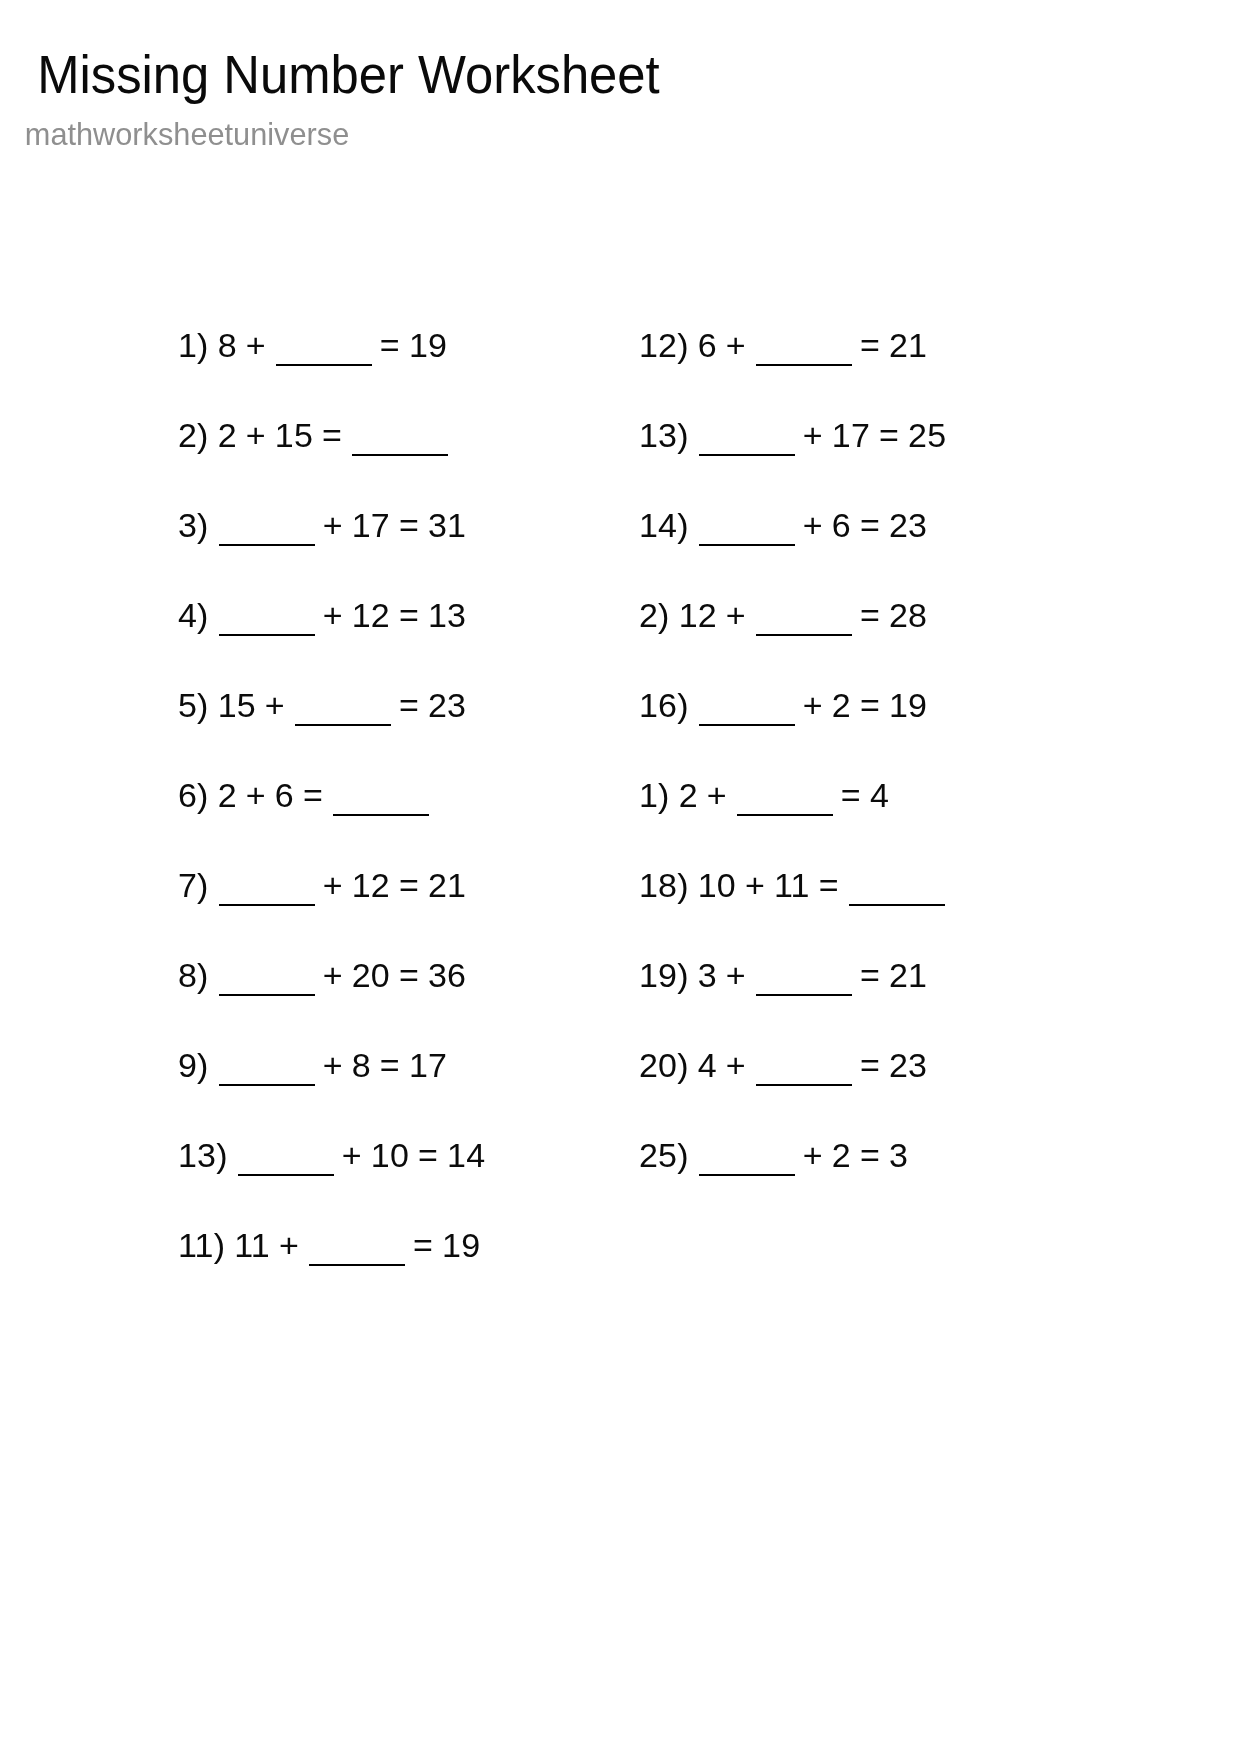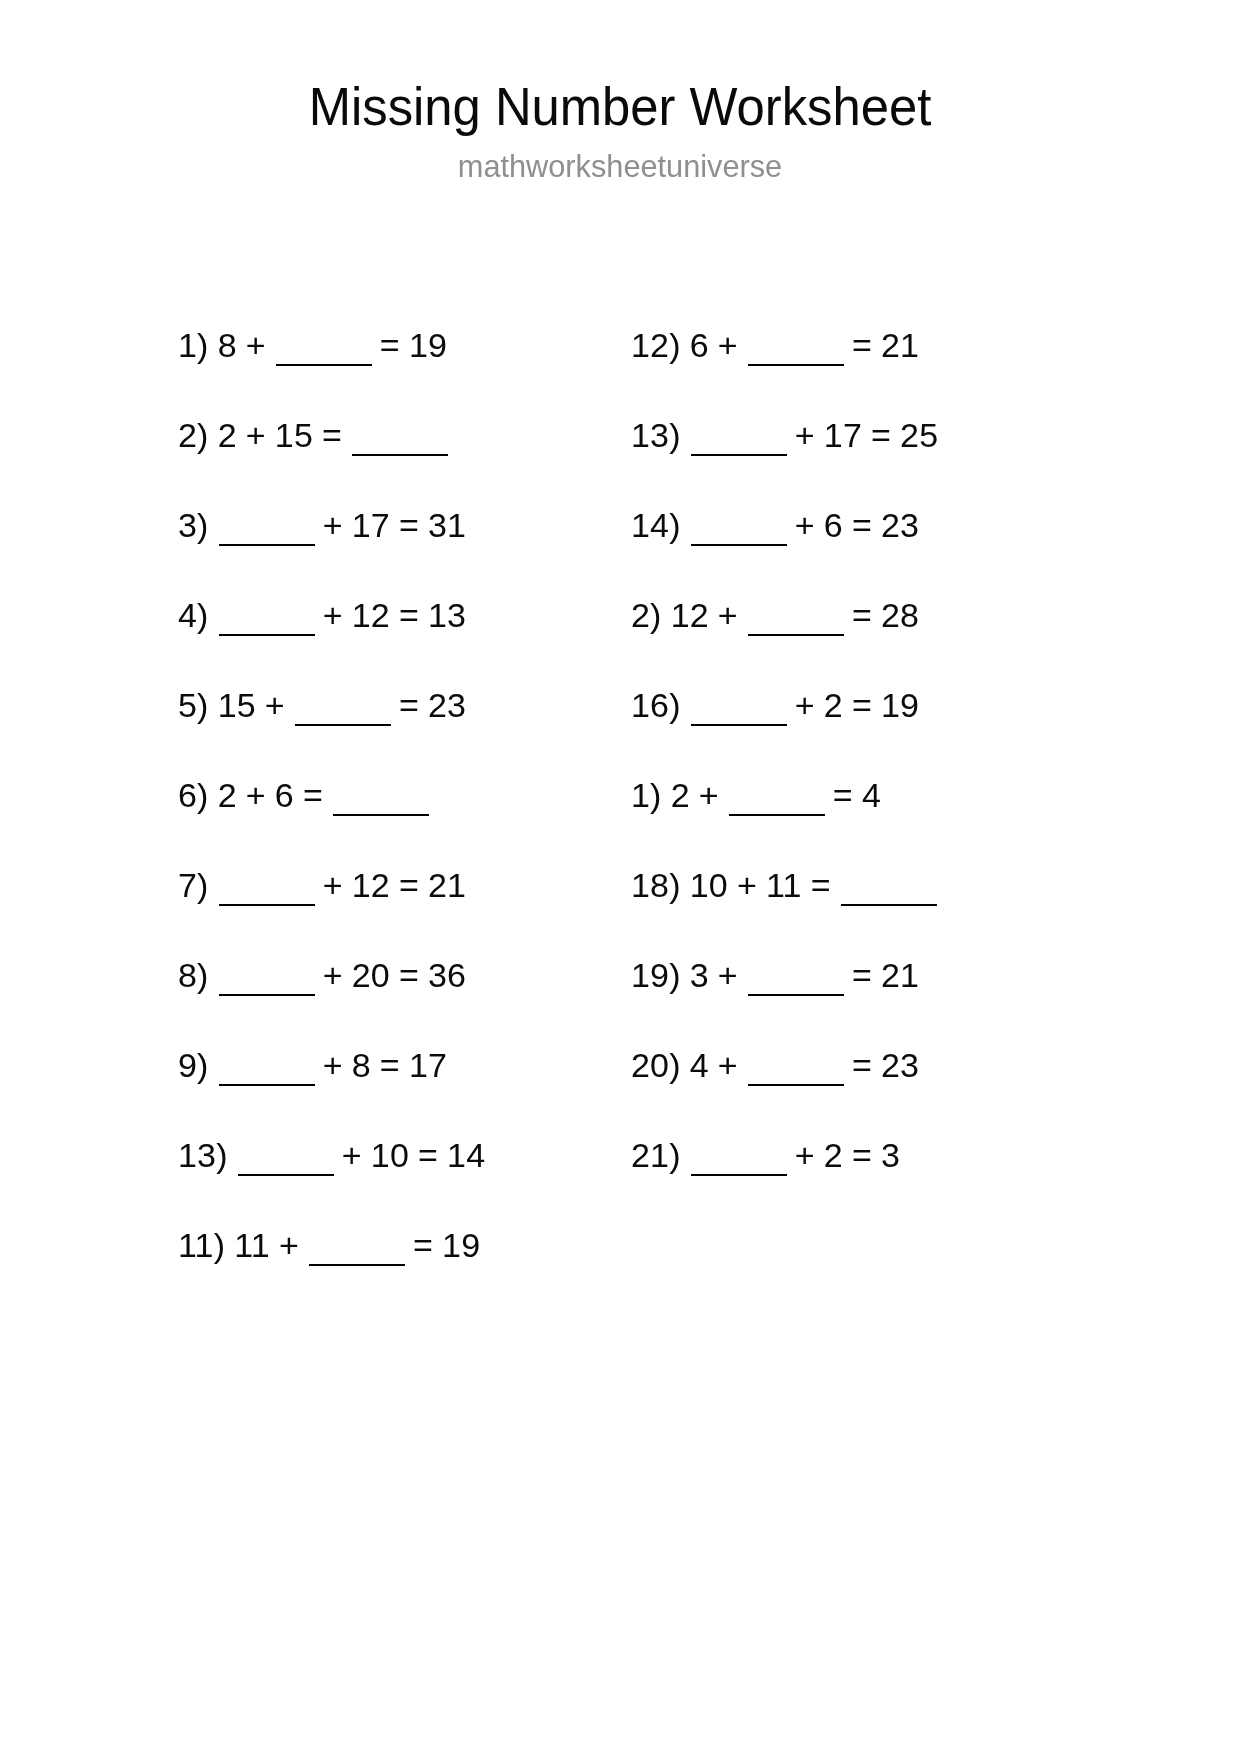--- a/index.html
+++ b/index.html
@@ -18,22 +18,22 @@
   }
   .page {
     width: 1240px;
     height: 1754px;
     position: relative;
     background: #ffffff;
   }
 
   
   .header {
-    text-align: center;
-    padding-top: 78px;
+    text-align: left;
+    padding-top: 46px;
   }
   .worksheet-title {
     font-size: 54px;
     font-weight: 400;
     line-height: 1.05;
     letter-spacing: 0px;
     color: #0a0a0a;
     margin: 0;
     font-stretch: semi-condensed;
     transform: scaleX(0.94);
@@ -62,21 +62,21 @@
   .column {
     display: flex;
     flex-direction: column;
   }
   .column-left {
     width: 445px;
     margin-left: 178px;
   }
   .column-right {
     width: 430px;
-    margin-left: 8px;
+    margin-left: 16px;
   }
 
   .problem-row {
     height: 90px;
     display: flex;
     align-items: center;
     white-space: nowrap;
     font-size: 34px;
     line-height: 1;
     color: #0b0b0b;
@@ -269,21 +269,21 @@
         </div>
         <div class="problem-row">
           <span class="problem-number">20)</span>
           <span class="term">4</span>
           <span class="op">+</span>
           <span class="blank"></span>
           <span class="op">=</span>
           <span class="term">23</span>
         </div>
         <div class="problem-row">
-          <span class="problem-number">21)</span>
+          <span class="problem-number">25)</span>
           <span class="blank"></span>
           <span class="op">+</span>
           <span class="term">2</span>
           <span class="op">=</span>
           <span class="term">3</span>
         </div>
       </div>
   </div>
 
 </div>

